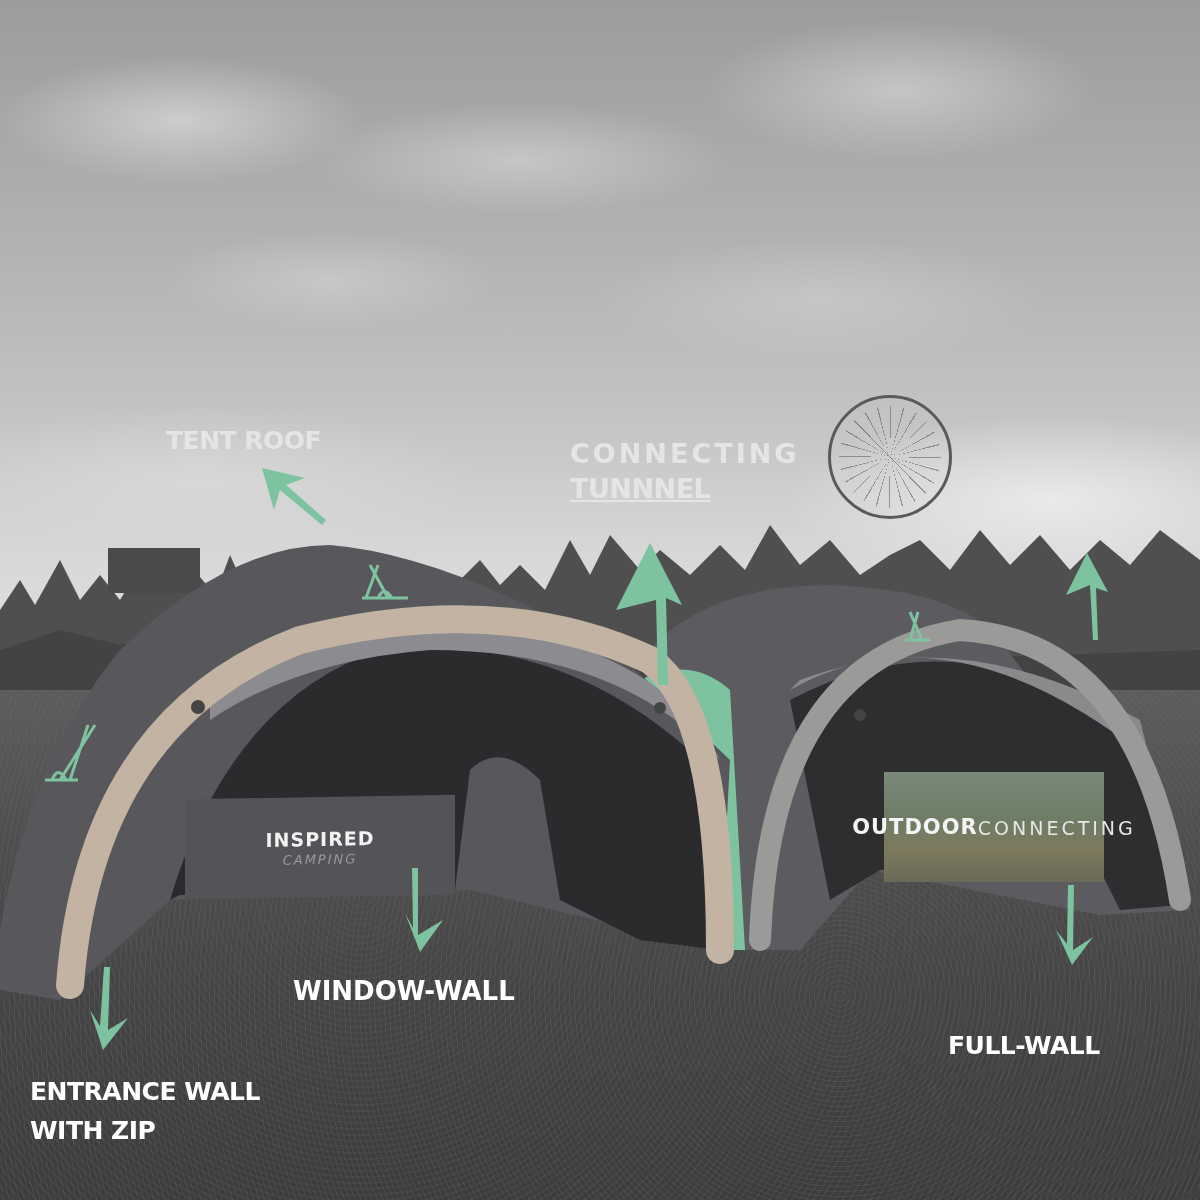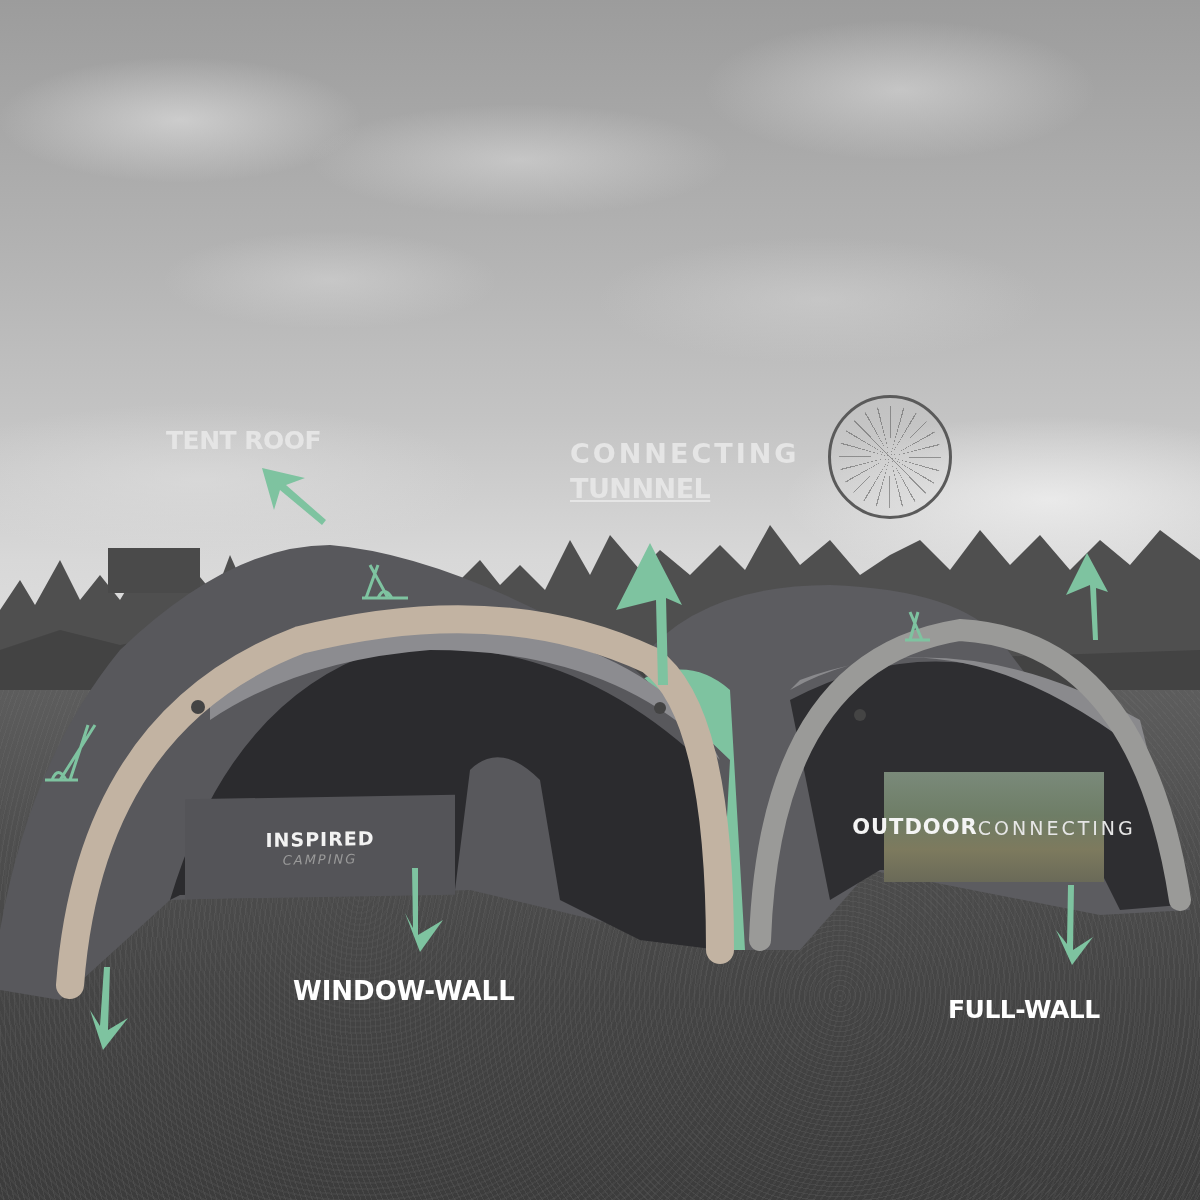--- a/index.html
+++ b/index.html
@@ -53,21 +53,21 @@
     
     .label { position: absolute; font-family: "DejaVu Sans", sans-serif; font-weight: bold;
       text-transform: uppercase; line-height: 1.25; white-space: nowrap; }
     .label.dark { color: #e5e5e5; }
     .label.light { color: #ffffff; }
     .lbl-roof { left: 166px; top: 425px; font-size: 25px; letter-spacing: -0.5px; }
     .lbl-tunnel { left: 570px; top: 436px; font-size: 27px; letter-spacing: 3px; line-height: 1.3; }
     .lbl-canopy { left: 1012px; top: 458px; font-size: 24px; line-height: 1.4; letter-spacing: -0.5px; }
     .lbl-entrance { left: 30px; top: 1073px; font-size: 25px; line-height: 1.55; letter-spacing: -0.5px; }
     .lbl-window { left: 293px; top: 969px; font-size: 26px; letter-spacing: 0; margin-top: 6px; }
-    .lbl-full { left: 948px; top: 994px; font-size: 25px; letter-spacing: -0.5px; }
+    .lbl-full { left: 948px; top: 1030px; font-size: 25px; letter-spacing: -0.5px; }
 
     .arrows { position: absolute; left: 0; top: 0; width: 1200px; height: 1200px; pointer-events: none; }
   </style>
 </head>
 <body>
 
 <div class="scene">
   <div class="sky"></div>
 
   <svg class="trees" viewBox="0 0 1200 200" preserveAspectRatio="none">
@@ -136,19 +136,23 @@
     </g>
   </svg>
 
   <div class="label dark lbl-roof">
     <span>TENT ROOF</span>
   </div>
   <div class="label dark lbl-tunnel">
     <div>CONNECTING</div>
     <div style="letter-spacing:-0.5px;text-decoration:underline;">TUNNNEL</div>
   </div>
+  <div class="label light lbl-entrance">
+    <div>ENTRANCE WALL</div>
+    <div>WITH ZIP</div>
+  </div>
   <div class="label light lbl-window">
     <span>WINDOW-WALL</span>
   </div>
   <div class="label light lbl-full">
     <span>FULL-WALL</span>
   </div>
 </div>
 
 </body></html>

